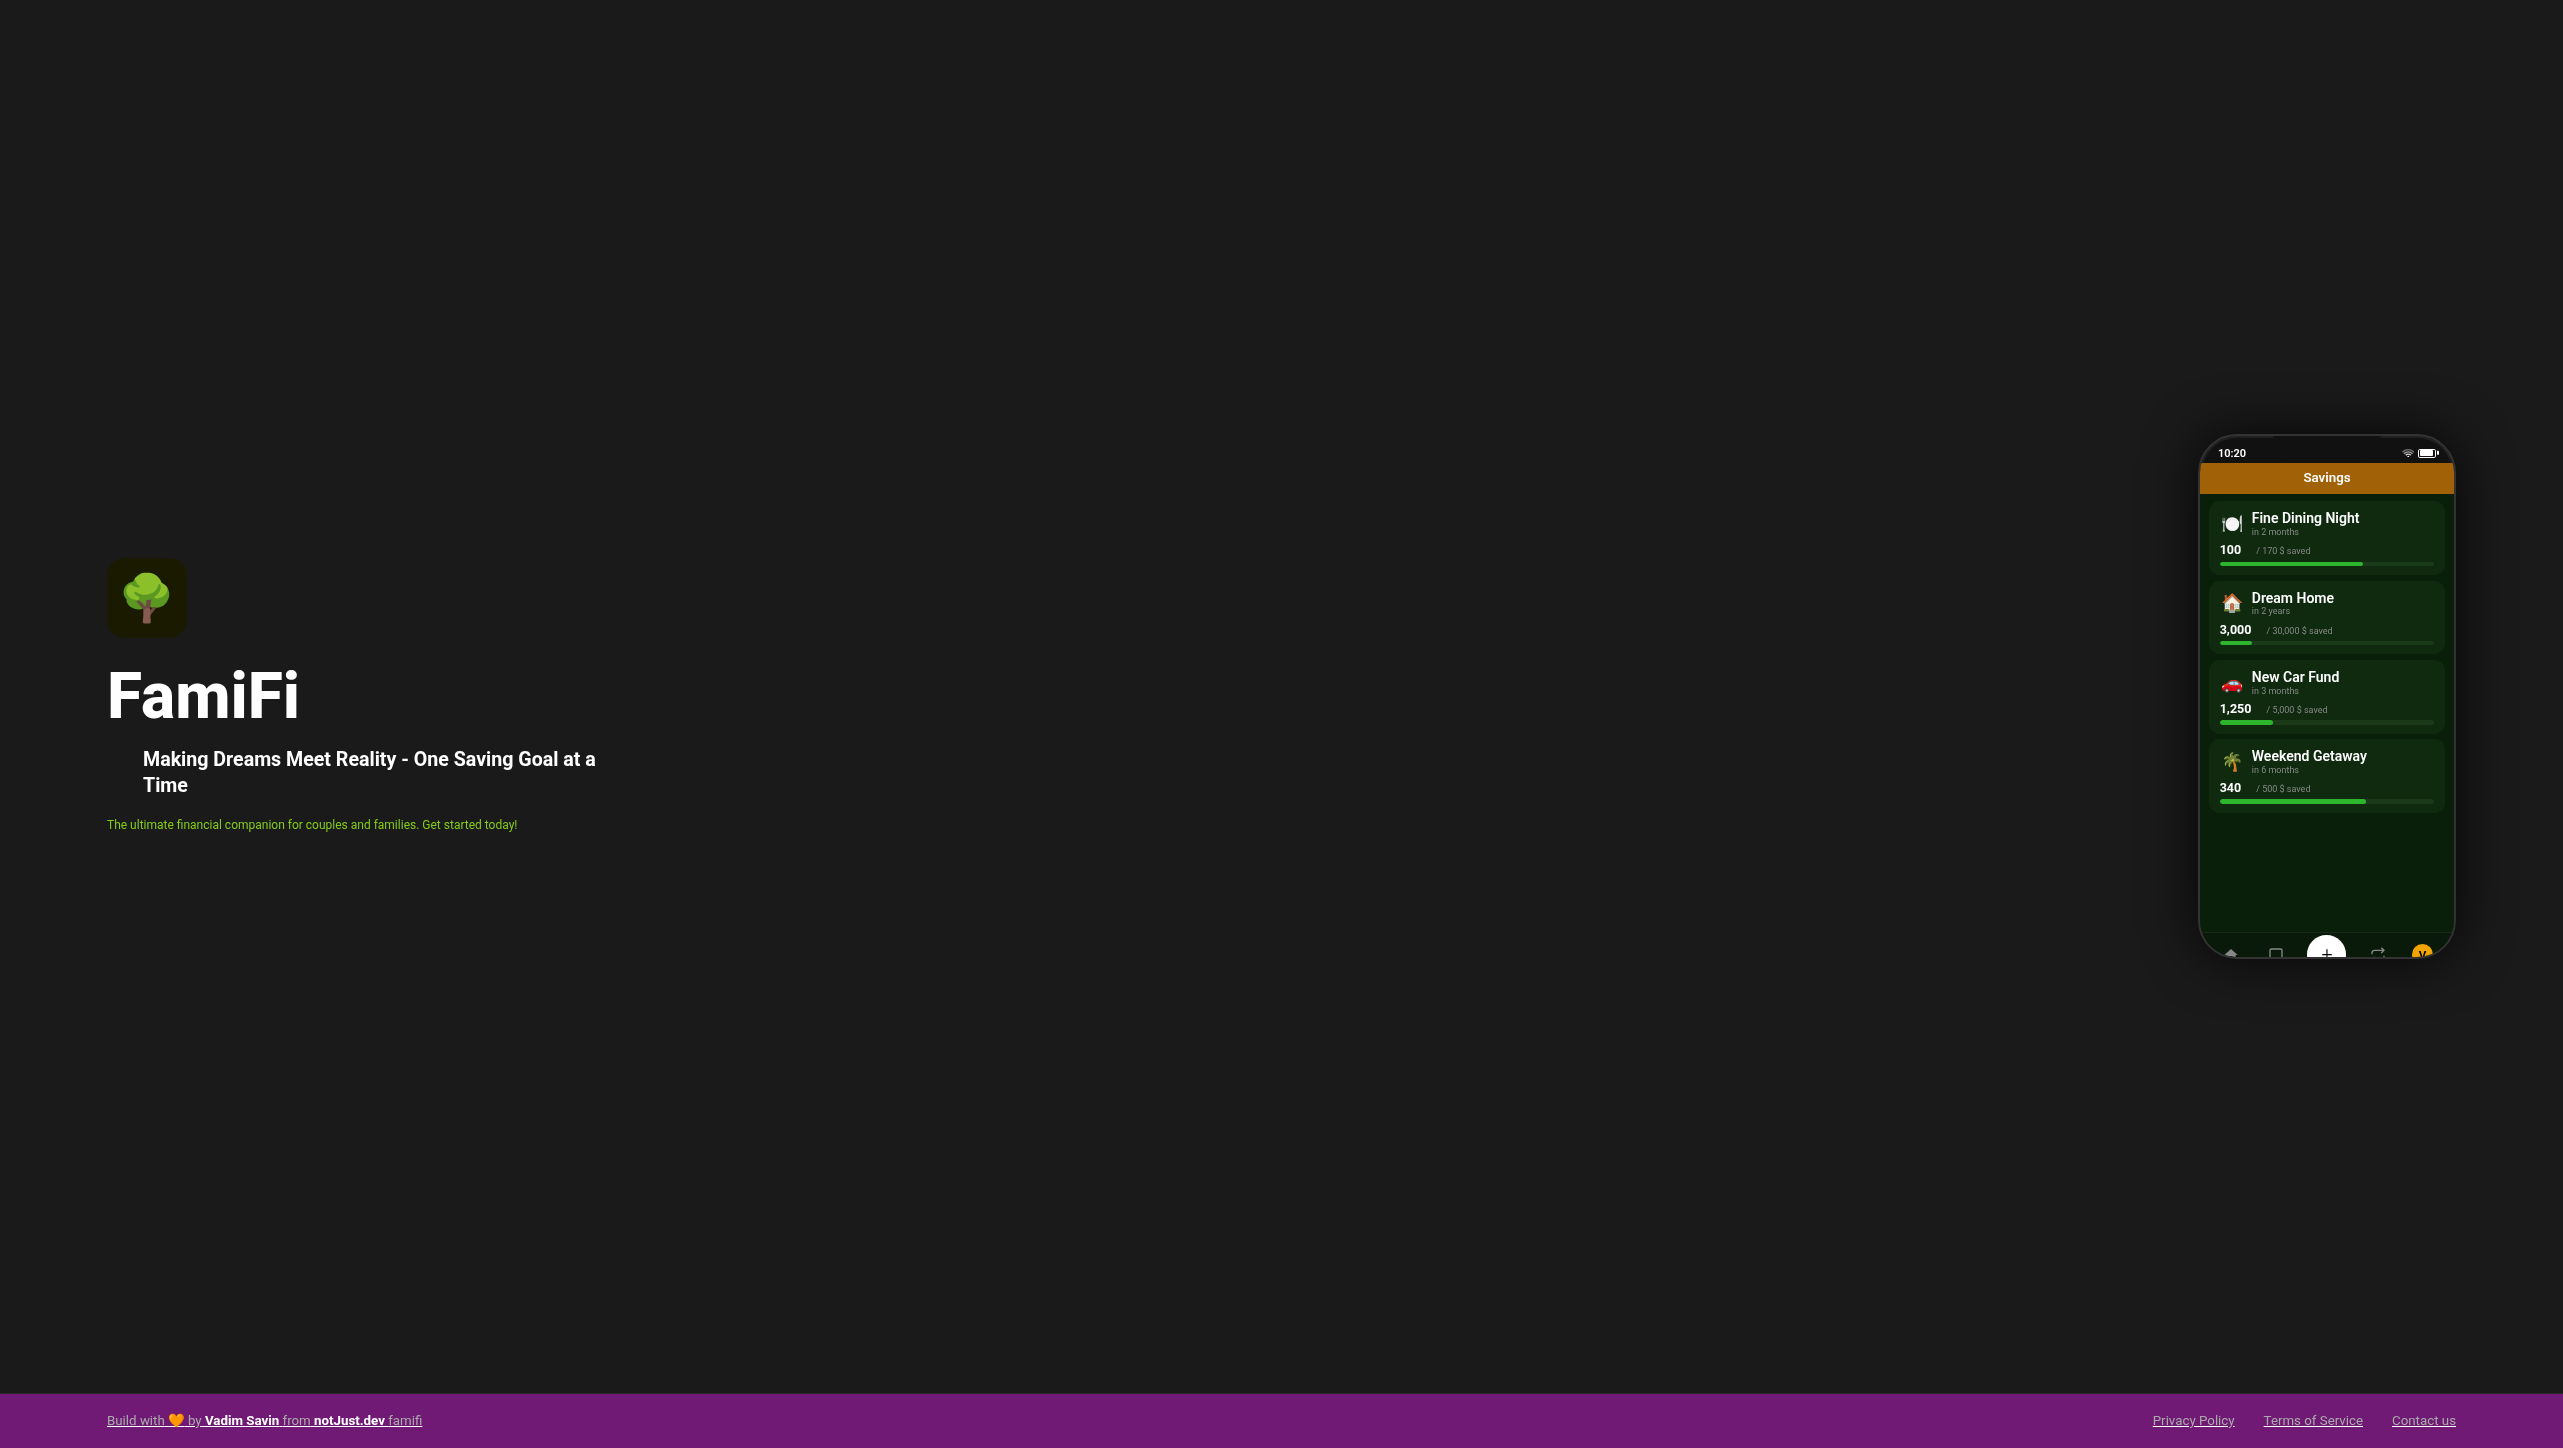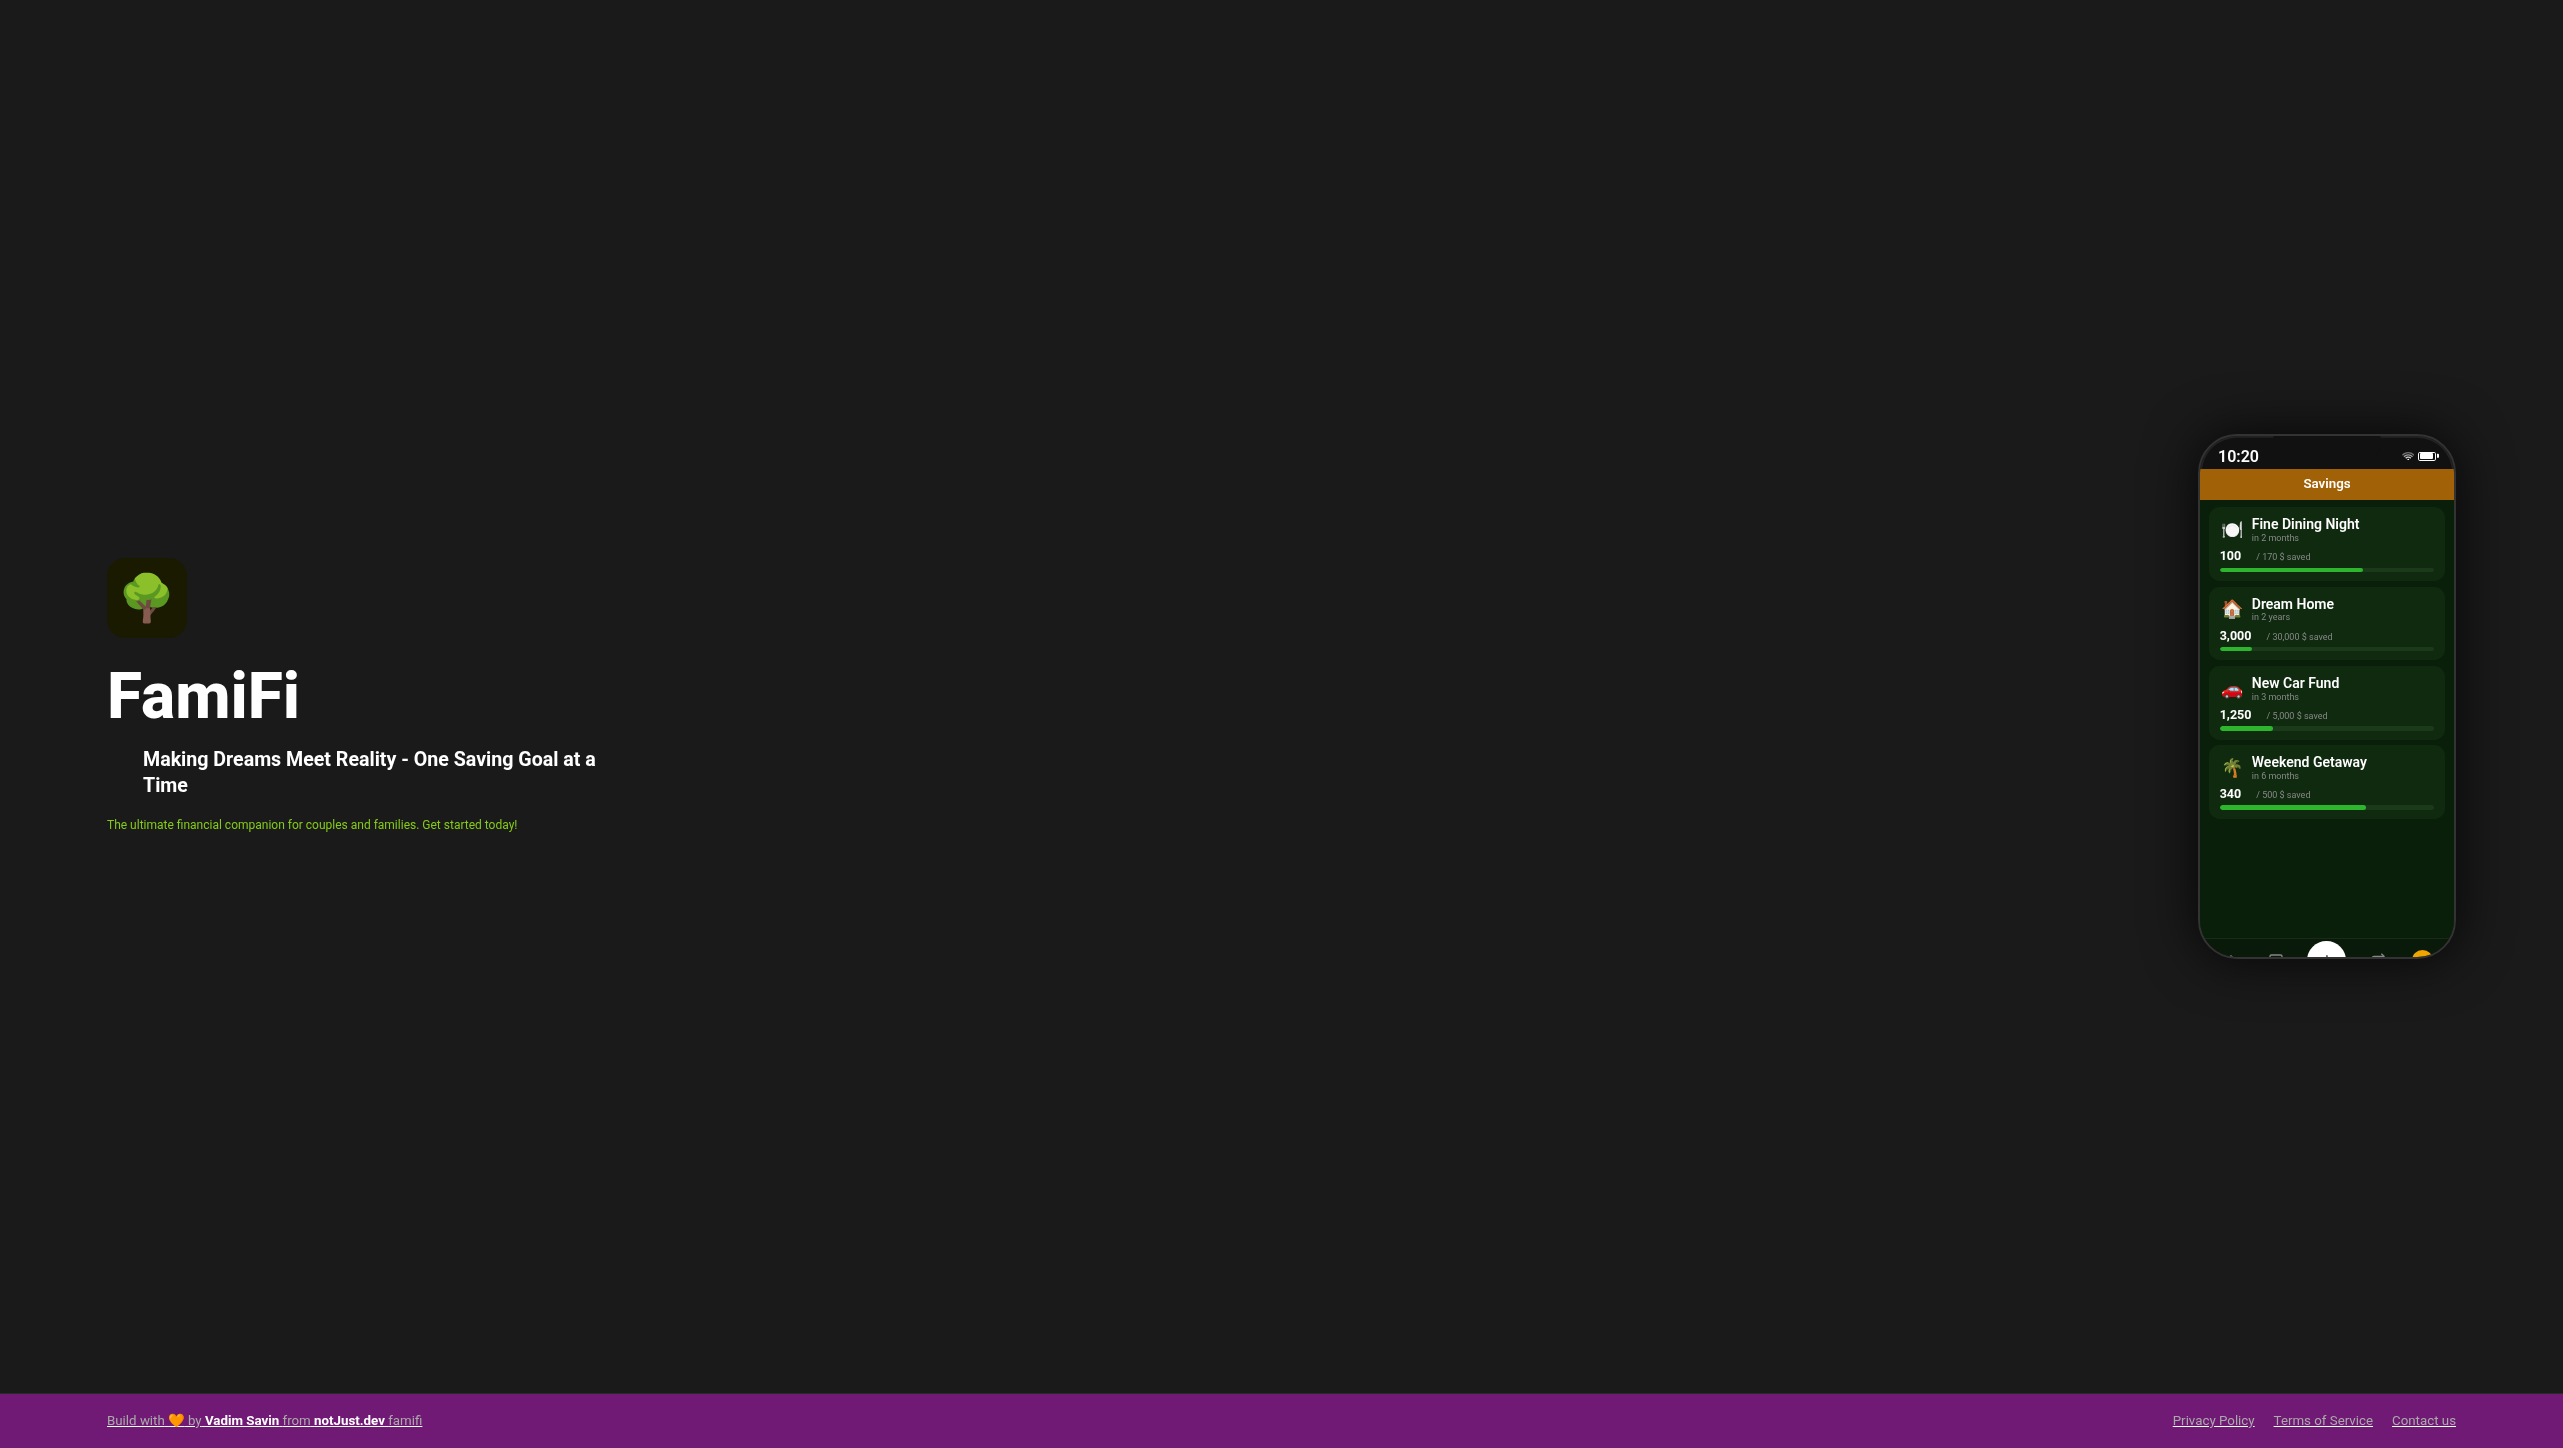--- a/index.html
+++ b/index.html
@@ -91,21 +91,21 @@
       background: #111111;
       border-radius: 0 0 16px 16px;
       z-index: 10;
     }
 
     .phone-status-bar {
       display: flex;
       justify-content: space-between;
       align-items: center;
       padding: 10.7px 18px 3.6px;
-      font-size: 16px;
+      font-size: 11px;
       color: #ffffff;
       font-weight: 600;
       position: relative;
       z-index: 5;
     }
 
     .status-right {
       display: flex;
       align-items: center;
       gap: 3.6px;
@@ -294,21 +294,21 @@
       color: #ffffff;
       font-weight: 700;
     }
 
     .footer-left .heart {
       color: #f0a500;
     }
 
     .footer-right {
       display: flex;
-      gap: 19px;
+      gap: 29px;
       align-items: center;
     }
 
     .footer-link {
       font-size: 13.3px;
       color: #aaaaaa;
       text-decoration: none;
       cursor: pointer;
     }
 

